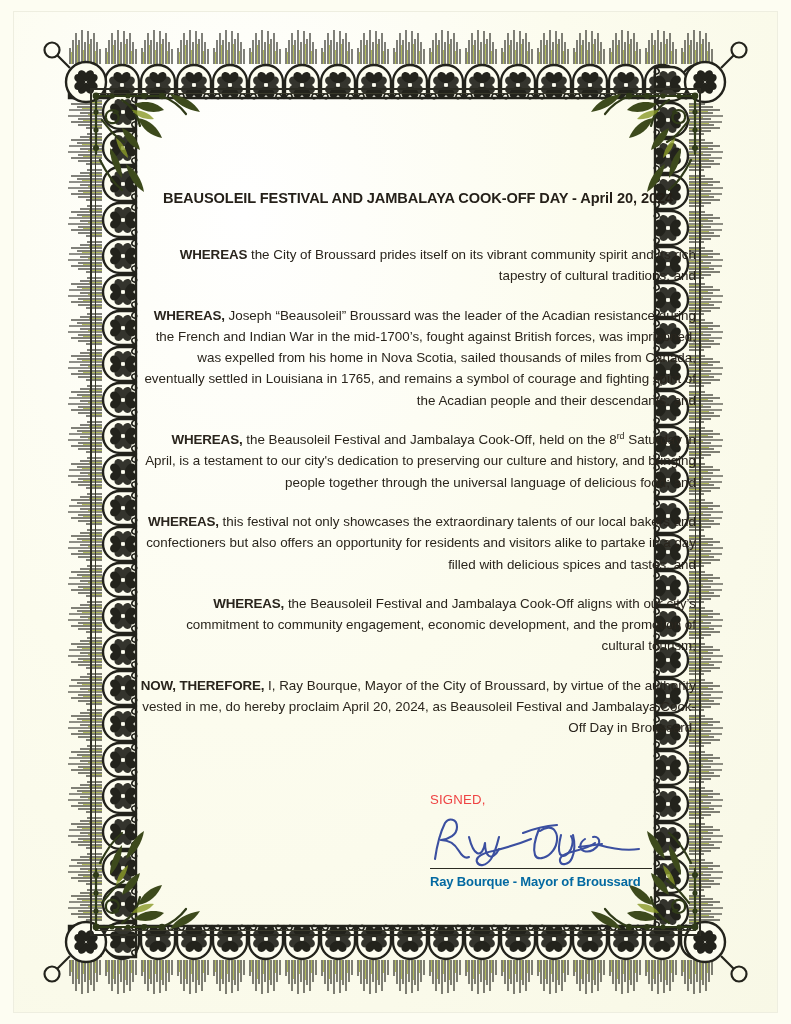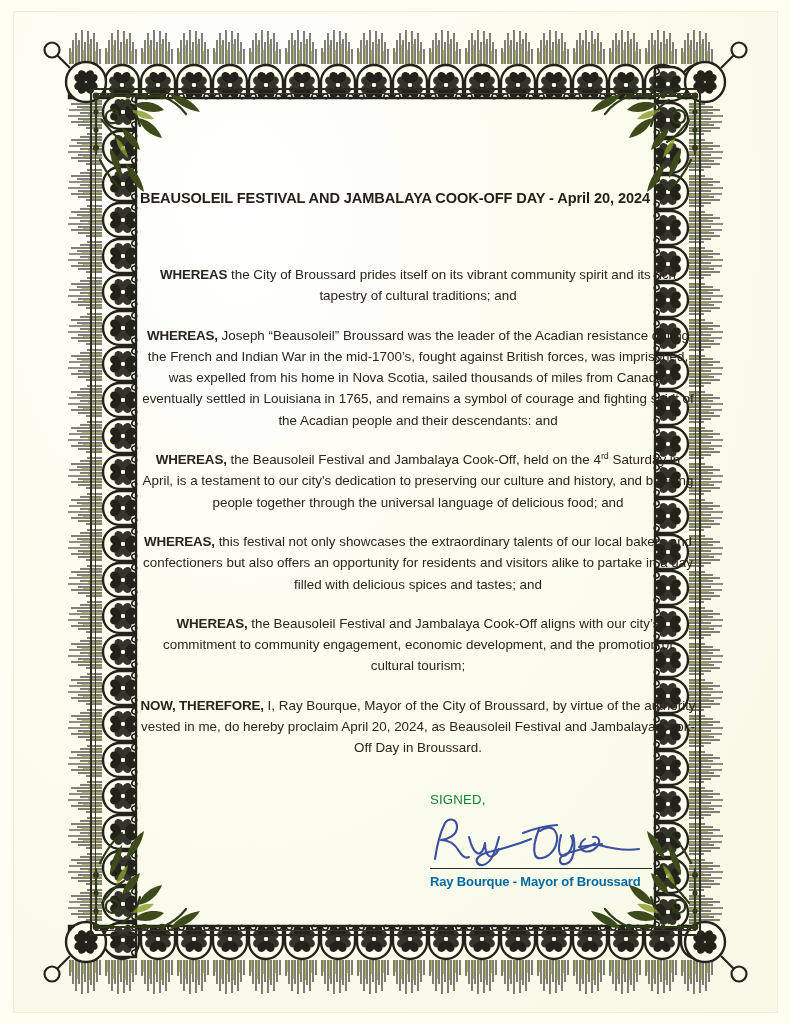--- a/index.html
+++ b/index.html
@@ -91,30 +91,31 @@
     left: 140px;
     top: 190px;
     width: 556px;
   }
 
   .title {
     font-size: 14.6px;
     font-weight: bold;
     color: #241f18;
     letter-spacing: -0.1px;
-    margin: 0 0 58px 0;
+    text-align: center;
+    margin: 0 0 38px 0;
     white-space: nowrap;
   }
 
   .clause {
     font-size: 13.4px;
     line-height: 21.3px;
     color: #2a251d;
     margin: 0 0 18px 0;
-    text-align: center;
+    text-align: right;
   }
   .clause:last-of-type { margin-bottom: 0; }
 
   .lead {
     font-weight: bold;
     letter-spacing: -0.15px;
   }
 
   sup {
     font-size: 0.66em;
@@ -125,21 +126,21 @@
 
   
   .sign-block {
     position: absolute;
     left: 430px;
     top: 792px;
     width: 230px;
   }
   .signed-label {
     font-size: 13.2px;
-    color: #15803d;
+    color: #ef4444;
     margin: 0 0 8px 0;
     letter-spacing: 0.2px;
   }
   .sig-area {
     position: relative;
     height: 56px;
   }
   .sig-svg {
     position: absolute;
     left: -3px;
@@ -509,21 +510,21 @@
     <p class="clause">
       <span class="lead">WHEREAS</span><span> the City of Broussard prides itself on its vibrant community spirit and its rich tapestry of cultural traditions; and</span>
     </p>
 
 
     <p class="clause">
       <span class="lead">WHEREAS,</span><span> Joseph “Beausoleil” Broussard was the leader of the Acadian resistance during the French and Indian War in the mid-1700’s, fought against British forces, was imprisoned, was expelled from his home in Nova Scotia, sailed thousands of miles from Canada, eventually settled in Louisiana in 1765, and remains a symbol of courage and fighting spirit of the Acadian people and their descendants: and</span>
     </p>
 
     <p class="clause">
-      <span class="lead">WHEREAS,</span><span> the Beausoleil Festival and Jambalaya Cook-Off, held on the 4</span><sup>rd</sup><span> Saturday in April, is a testament to our city's dedication to preserving our culture and history, and bringing people together through the universal language of delicious food; and</span>
+      <span class="lead">WHEREAS,</span><span> the Beausoleil Festival and Jambalaya Cook-Off, held on the 8</span><sup>rd</sup><span> Saturday in April, is a testament to our city's dedication to preserving our culture and history, and bringing people together through the universal language of delicious food; and</span>
     </p>
 
     <p class="clause">
       <span class="lead">WHEREAS,</span><span> this festival not only showcases the extraordinary talents of our local bakers and confectioners but also offers an opportunity for residents and visitors alike to partake in a day filled with delicious spices and tastes; and</span>
     </p>
 
     <p class="clause">
       <span class="lead">WHEREAS,</span><span> the Beausoleil Festival and Jambalaya Cook-Off aligns with our city’s commitment to community engagement, economic development, and the promotion of cultural tourism;</span>
     </p>
 

